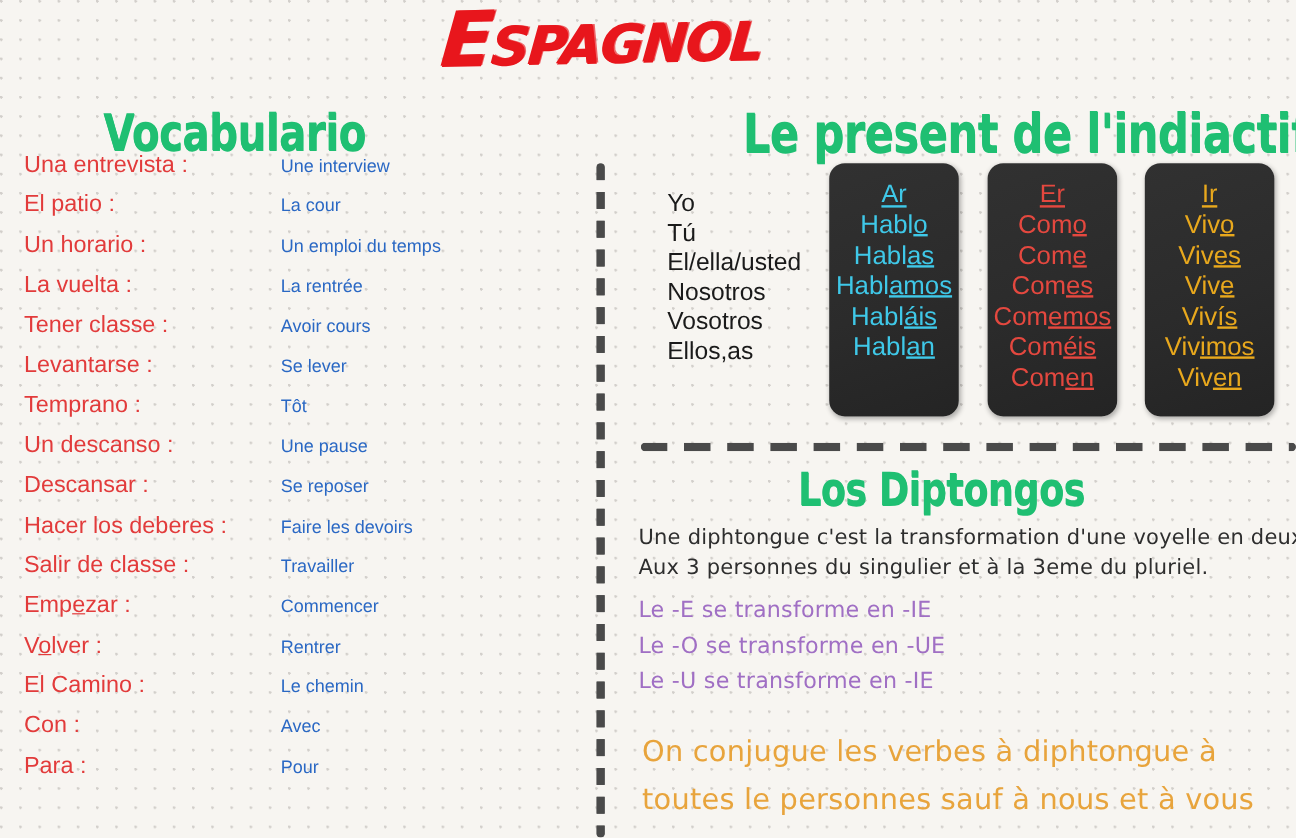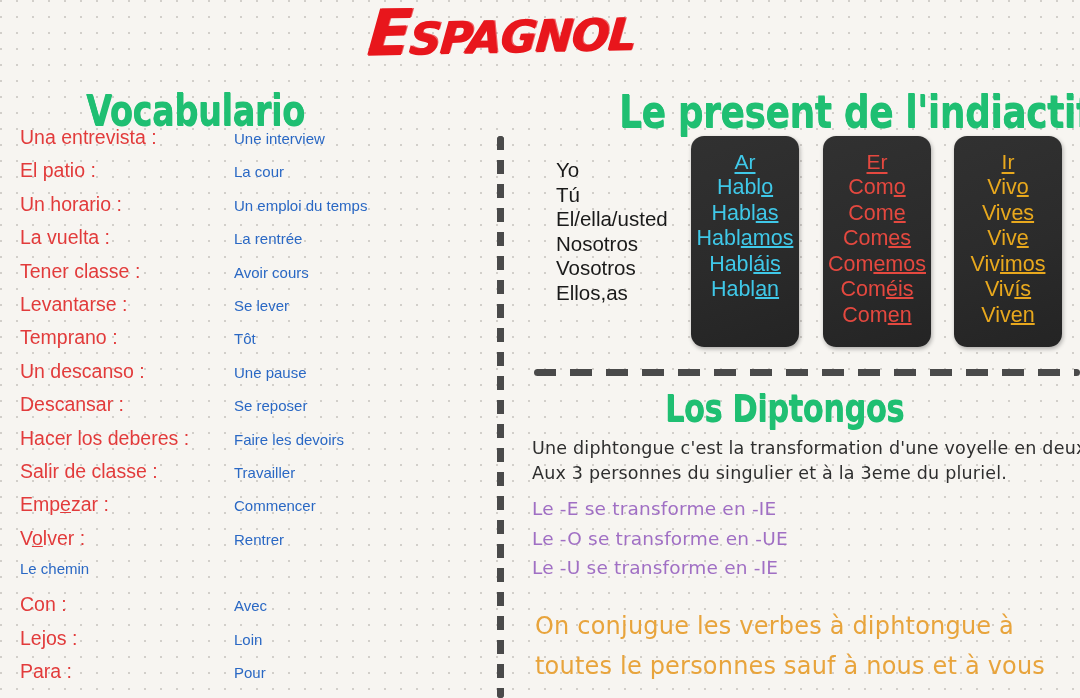--- a/index.html
+++ b/index.html
@@ -271,29 +271,26 @@
     </div>
     <div class="vocab-row">
       <span class="vocab-es">Emp<u>e</u>zar :</span>
       <span class="vocab-fr">Commencer</span>
     </div>
     <div class="vocab-row">
       <span class="vocab-es">V<u>o</u>lver :</span>
       <span class="vocab-fr">Rentrer</span>
     </div>
     <div class="vocab-row">
+      <span class="vocab-es">El Camino :</span>
       <span class="vocab-fr">Le chemin</span>
     </div>
     <div class="vocab-row">
       <span class="vocab-es">Con :</span>
       <span class="vocab-fr">Avec</span>
-    </div>
-    <div class="vocab-row">
-      <span class="vocab-es">Lejos :</span>
-      <span class="vocab-fr">Loin</span>
     </div>
     <div class="vocab-row">
       <span class="vocab-es">Para :</span>
       <span class="vocab-fr">Pour</span>
     </div>
   </div>
 
 <div id="vertical-divider"></div>
 <div id="horizontal-divider"></div>
 
@@ -323,22 +320,22 @@
     <div class="conj-form"><span>Com</span><u>es</u></div>
     <div class="conj-form"><span>Com</span><u>emos</u></div>
     <div class="conj-form"><span>Com</span><u>éis</u></div>
     <div class="conj-form"><span>Com</span><u>en</u></div>
   </div>
 <div id="card-ir" class="conj-card">
     <div class="conj-title">Ir</div>
     <div class="conj-form"><span>Viv</span><u>o</u></div>
     <div class="conj-form"><span>Viv</span><u>es</u></div>
     <div class="conj-form"><span>Viv</span><u>e</u></div>
+    <div class="conj-form"><span>Viv</span><u>ís</u></div>
     <div class="conj-form"><span>Viv</span><u>imos</u></div>
-    <div class="conj-form"><span>Viv</span><u>ís</u></div>
     <div class="conj-form"><span>Viv</span><u>en</u></div>
   </div>
 
 <div id="diptongos-heading" class="green-heading">Los Diptongos</div>
 
 <div id="diptongos-intro" class="hand-font">
     <div class="dipt-intro-line">Une diphtongue c'est la transformation d'une voyelle en deux</div>
     <div class="dipt-intro-line">Aux 3 personnes du singulier et à la 3eme du pluriel.</div>
   </div>
 <div id="diptongos-rules" class="hand-font">

